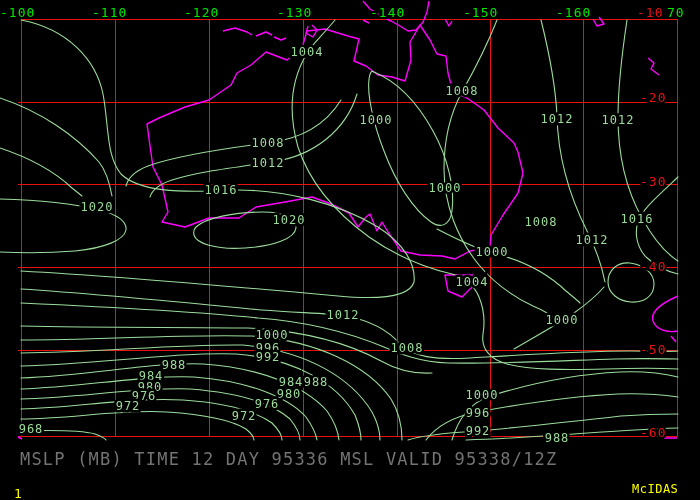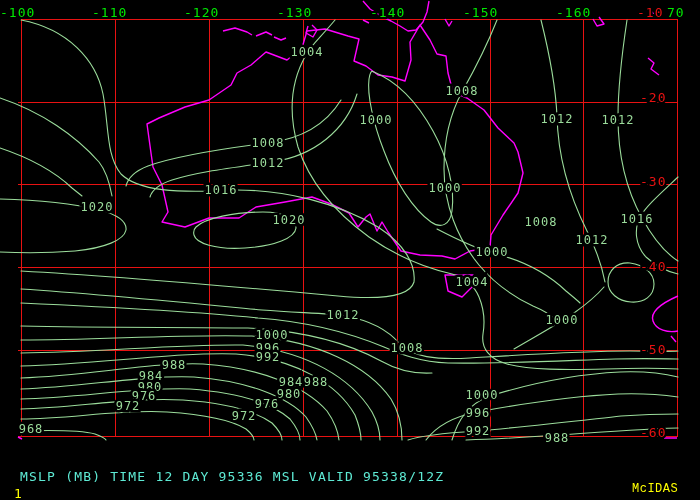--- a/index.html
+++ b/index.html
@@ -7,23 +7,23 @@
           font-family:"DejaVu Sans Mono","Liberation Mono",monospace;}
   svg{position:absolute;left:0;top:0;display:block;}
   svg text{font-family:"DejaVu Sans Mono","Liberation Mono",monospace;}
   .gridline{stroke:#e81212;stroke-width:1;fill:none;shape-rendering:crispEdges;}
   .coast{stroke:#ff00ff;stroke-width:1.4;fill:none;stroke-linejoin:round;}
   .isobar{stroke:#9bdc9b;stroke-width:1.1;fill:none;stroke-linecap:round;}
   .clabel{fill:#9bdc9b;font-size:12px;stroke:#000;stroke-width:5px;paint-order:stroke;
           text-anchor:middle;letter-spacing:1px;}
   .lonlabel{fill:#00e800;font-size:13px;stroke:#000;stroke-width:4px;paint-order:stroke;letter-spacing:1px;}
   .latlabel{fill:#e81212;font-size:13px;stroke:#000;stroke-width:4px;paint-order:stroke;letter-spacing:1px;}
-  .status{position:absolute;left:20px;top:449px;color:#5eead4;font-size:13px;letter-spacing:1.2px;white-space:pre;margin-top:20px;}
+  .status{position:absolute;left:20px;top:449px;color:#737373;font-size:17px;letter-spacing:1.2px;white-space:pre;}
   .fnum{position:absolute;left:14px;top:486px;color:#ffff00;font-size:13px;}
-  .brand{position:absolute;left:632px;top:482px;color:#ffff00;font-size:12px;letter-spacing:0.5px;font-family:Liberation Mono, monospace;}
+  .brand{position:absolute;left:632px;top:482px;color:#ffff00;font-size:12px;letter-spacing:0.5px;}
 </style>
 </head>
 <body>
 
 <div class="screen">
 
   <svg width="700" height="444" viewBox="0 0 700 444">
 
     <g id="graticule">
         <line x1="21" x2="21" y1="19" y2="436" class="gridline"></line>

